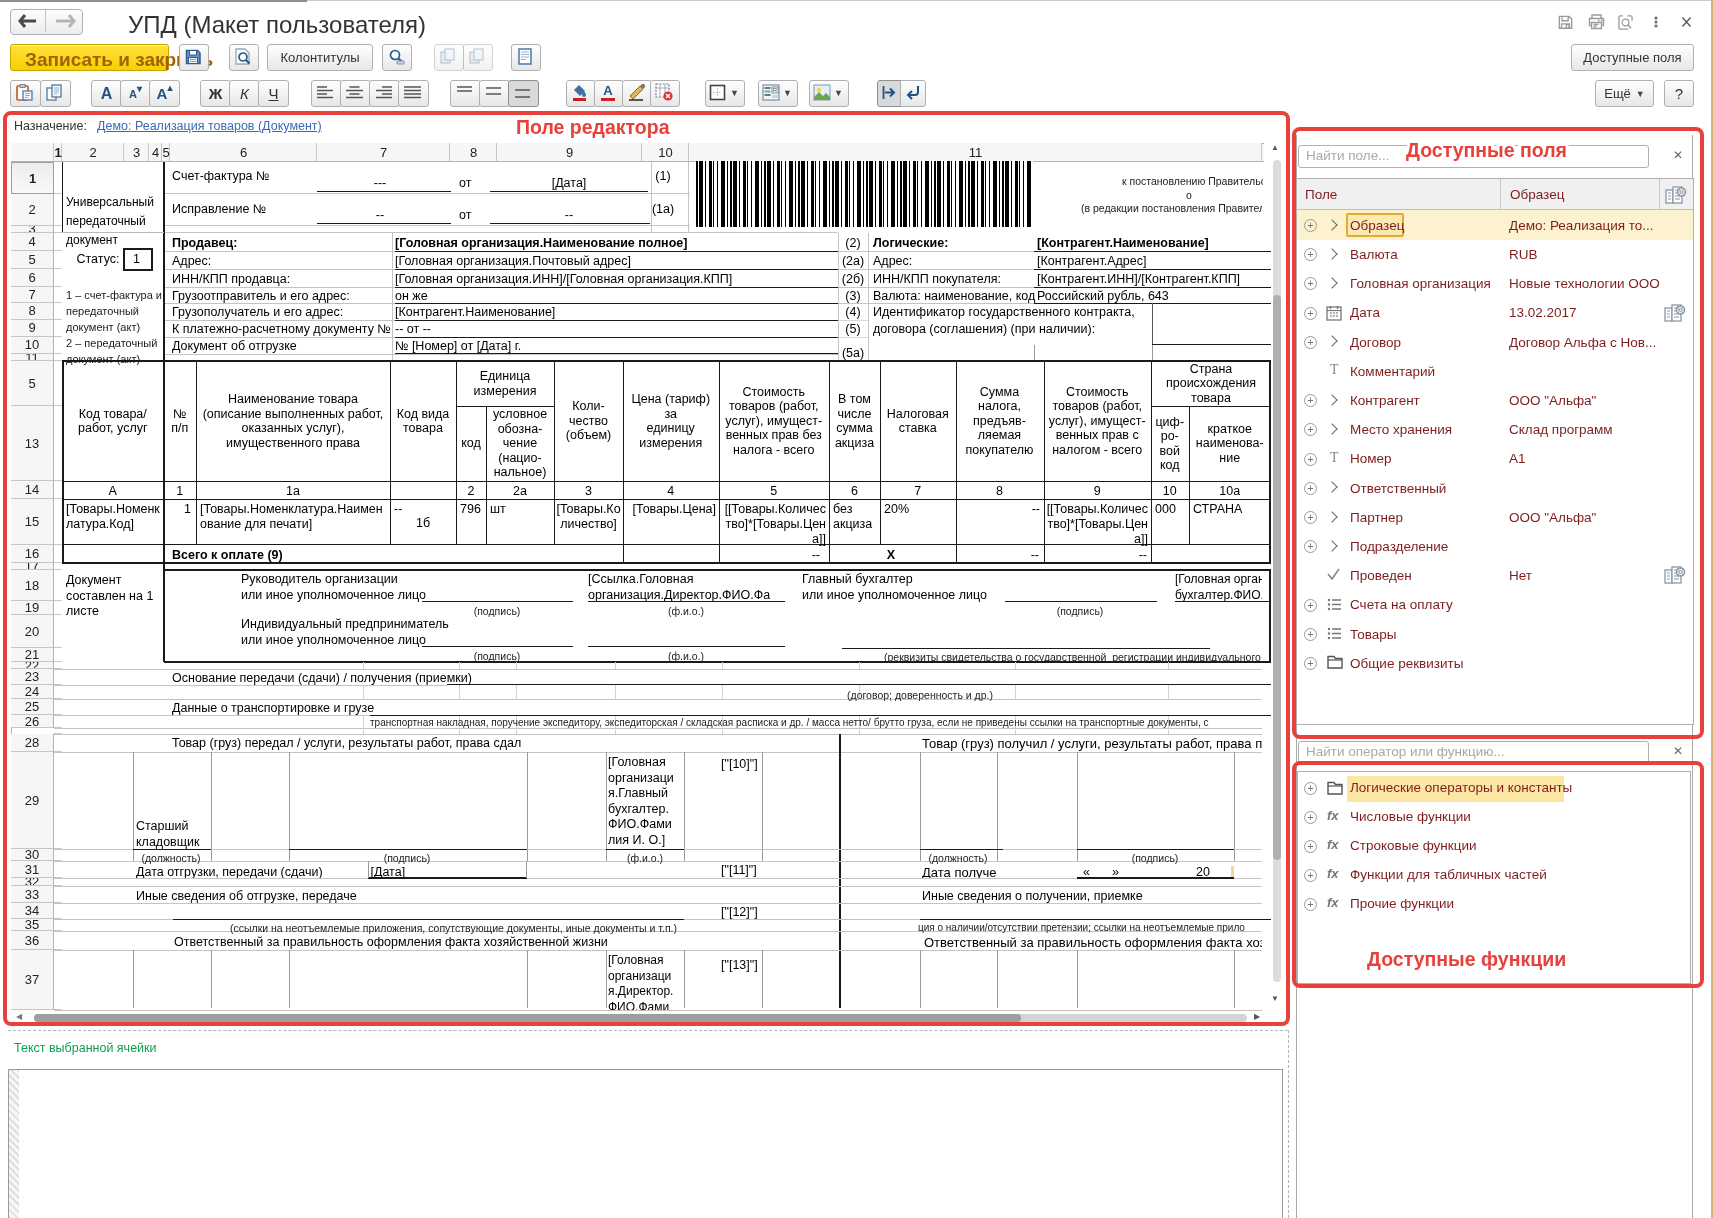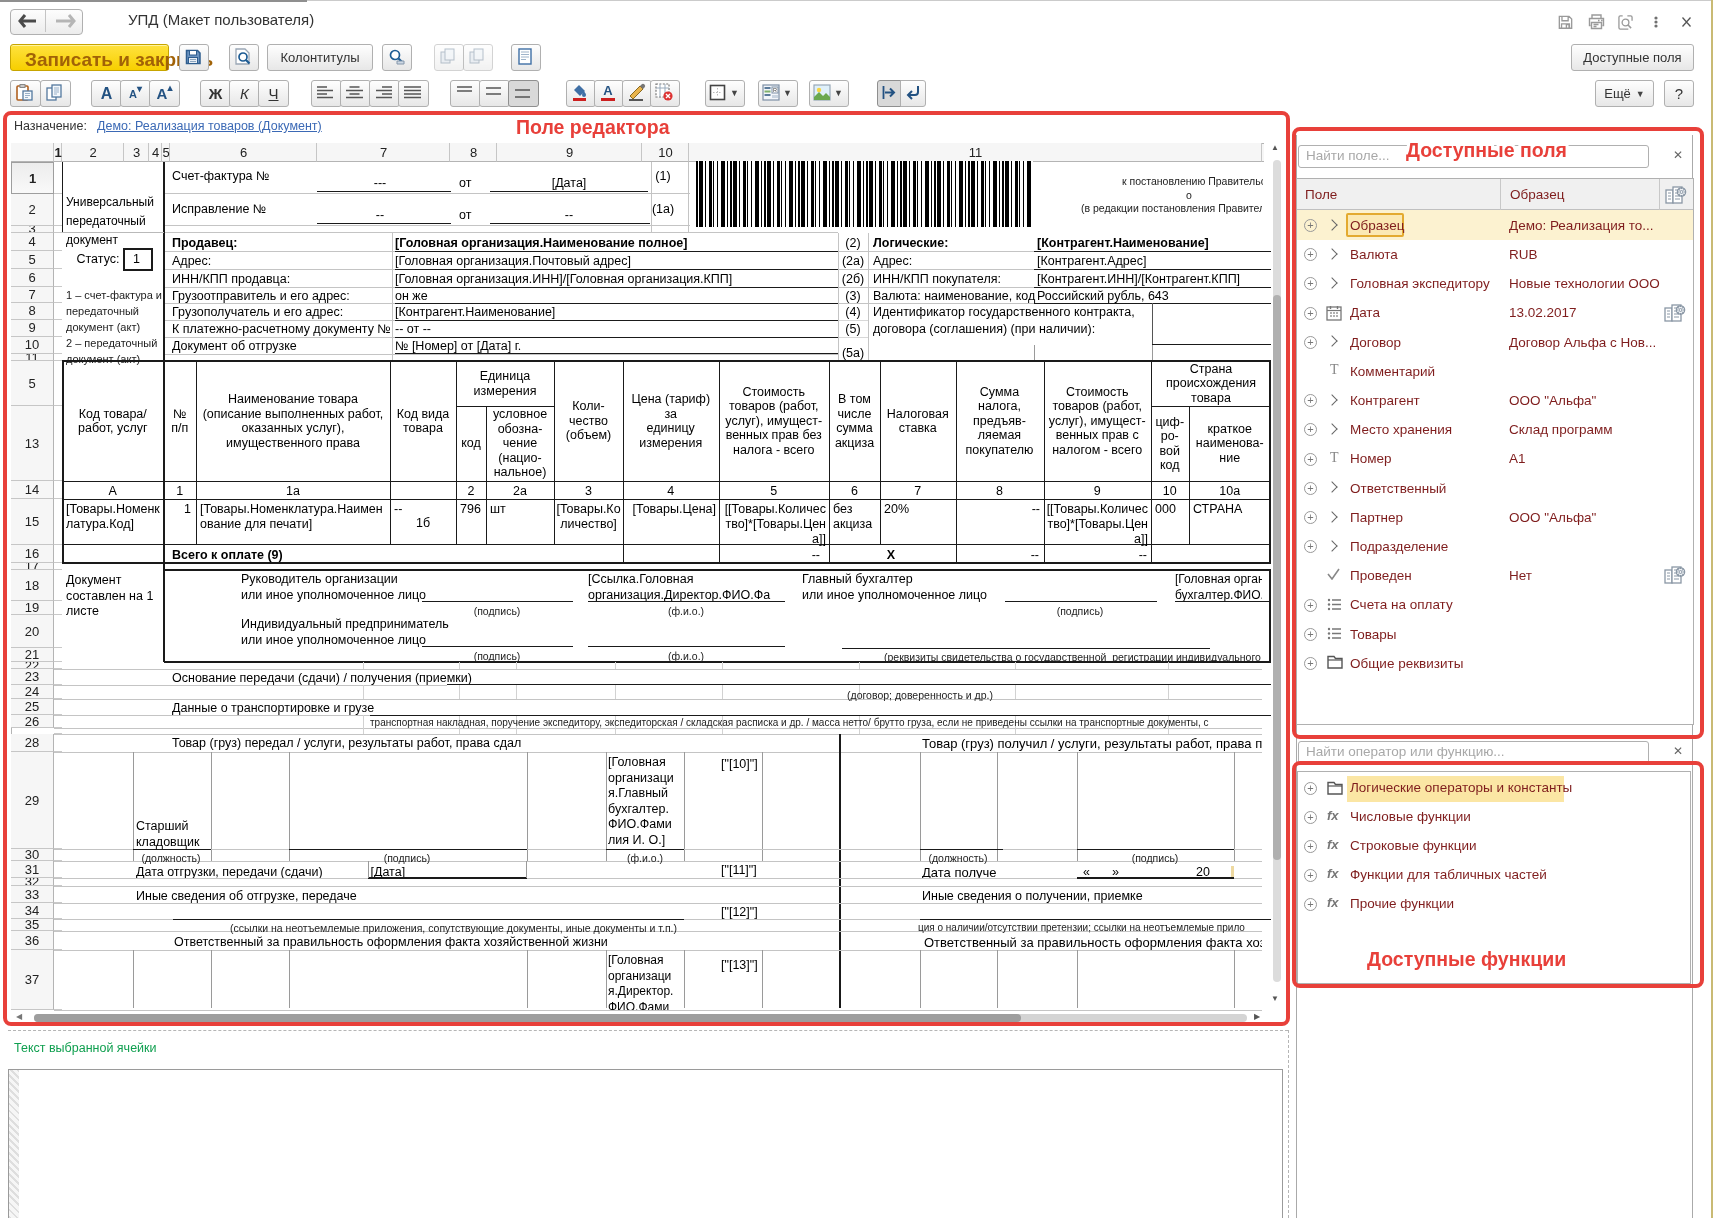--- a/index.html
+++ b/index.html
@@ -32,21 +32,21 @@
 <div class="a" style="left:0;top:0;width:1713px;height:1px;background:#cbcbcb"></div>
 <div class="a" style="left:0;top:0;width:307px;height:1.5px;background:#8f8f8f"></div>
 <div class="a" style="left:10px;top:9px;width:71px;height:24px;border:1px solid #b0b0b0;border-radius:4px;background:linear-gradient(#fdfdfd,#ececec)"></div>
 <div class="a" style="left:45px;top:10px;width:1px;height:22px;background:#c4c4c4"></div>
 <svg class="a" style="left:18px;top:14px" width="22" height="14" viewBox="0 0 22 14">
       <path d="M2 7h16M7 1L2 7l5 6" stroke="#4a4a4a" stroke-width="3" fill="none"></path>
     </svg>
 <svg class="a" style="left:54px;top:14px" width="22" height="14" viewBox="0 0 22 14">
       <path d="M2 7h16M15 1l5 6-5 6" stroke="#b5b5b5" stroke-width="3" fill="none"></path>
     </svg>
-<div class="t" style="left:128px;top:11px;font-size:15px;color:#333">УПД (Макет пользователя)</div>
+<div class="t" style="left:128px;top:11px;font-size:24px;color:#333">УПД (Макет пользователя)</div>
 
 <svg class="a" style="left:1558px;top:15px" width="15" height="15" viewBox="0 0 17 17">
       <path d="M1.5 1.5h11l3 3v10.5h-14z M4.5 1.5v5h7v-5 M4 10h9v5H4z M9.5 11h3v4h-3z" stroke="#9a9a9a" stroke-width="1.5" fill="none"></path>
     </svg>
 <svg class="a" style="left:1588px;top:14px" width="17" height="16" viewBox="0 0 17 16">
       <path d="M4 4.5V1h9v3.5 M2.5 11.5h-1v-7h14v7h-1 M3.5 8.5h10v6h-10z M5.5 10.5h5M5.5 12.5h3M10 6.5h1.5M13 6.5h1.5" stroke="#9a9a9a" stroke-width="1.4" fill="none"></path>
     </svg>
 <svg class="a" style="left:1618px;top:15px" width="15" height="15" viewBox="0 0 16 16">
       <path d="M5 1H2.5a1.5 1.5 0 00-1.5 1.5v11A1.5 1.5 0 002.5 15H11 M10 1h3.5A1.5 1.5 0 0115 2.5V6" stroke="#9a9a9a" stroke-width="1.4" fill="none"></path>
       <circle cx="8" cy="8" r="3.6" stroke="#9a9a9a" stroke-width="1.4" fill="none"></circle>
@@ -651,21 +651,21 @@
 <div class="plus" style="left:1304px;top:219.0px">+</div>
 <div class="chev" style="left:1328px;top:220.5px"></div>
 <div class="trow" style="left:1350px;top:217.75px;">Образец</div>
 <div class="trow" style="left:1509px;top:217.75px;">Демо: Реализация то...</div>
 <div class="plus" style="left:1304px;top:248.2px">+</div>
 <div class="chev" style="left:1328px;top:249.7px"></div>
 <div class="trow" style="left:1350px;top:246.95px;">Валюта</div>
 <div class="trow" style="left:1509px;top:246.95px;">RUB</div>
 <div class="plus" style="left:1304px;top:277.4px">+</div>
 <div class="chev" style="left:1328px;top:278.9px"></div>
-<div class="trow" style="left:1350px;top:276.15px;">Головная экспедитору</div>
+<div class="trow" style="left:1350px;top:276.15px;">Головная организация</div>
 <div class="trow" style="left:1509px;top:276.15px;">Новые технологии ООО</div>
 <div class="plus" style="left:1304px;top:306.6px">+</div>
 <svg class="a" style="left:1326px;top:304.6px" width="16" height="16" viewBox="0 0 16 16">
         <rect x="1" y="2" width="14" height="13" fill="#fff" stroke="#777" stroke-width="1.3"></rect>
         <path d="M1 5.5h14" stroke="#777" stroke-width="1.2"></path>
         <path d="M4.5 1v3M11.5 1v3" stroke="#777" stroke-width="1.4"></path>
         <path d="M4 8h2M7 8h2M10 8h2M4 11h2M7 11h2M10 11h2" stroke="#999" stroke-width="1.4"></path>
       </svg>
 <div class="trow" style="left:1350px;top:305.35px;">Дата</div>
 <div class="trow" style="left:1509px;top:305.35px;">13.02.2017</div>

